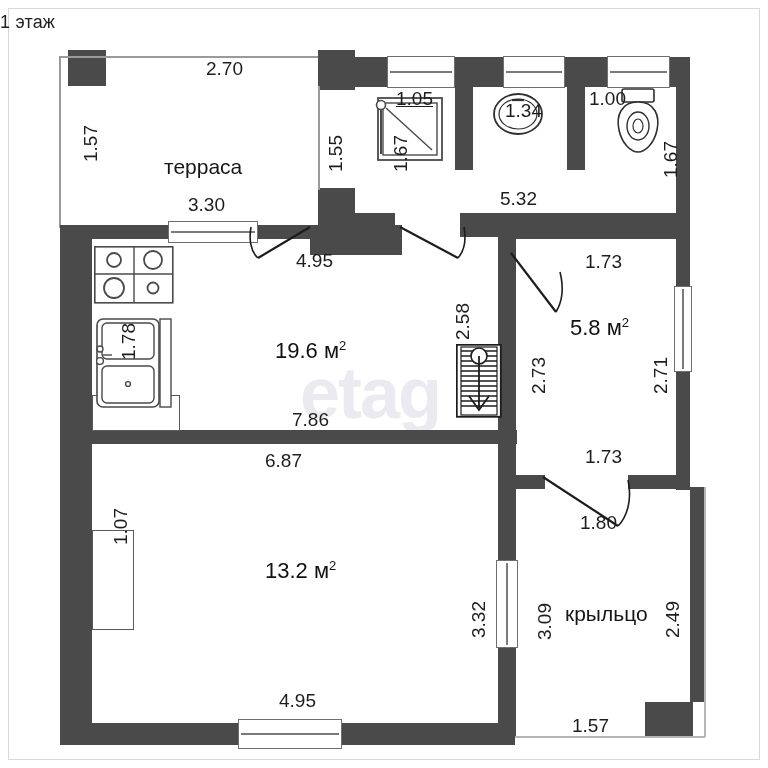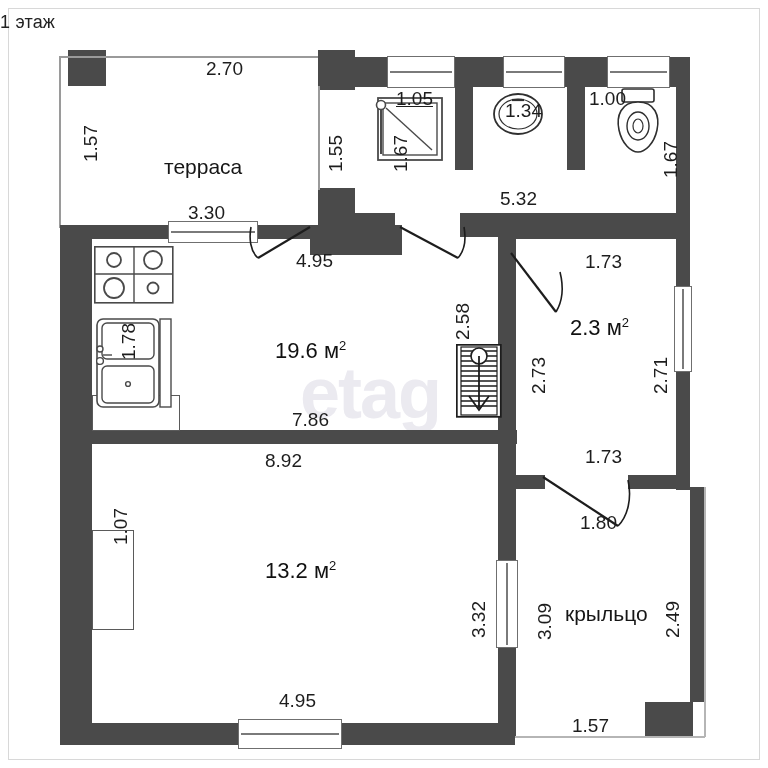--- a/index.html
+++ b/index.html
@@ -235,48 +235,48 @@
 
   <div class="area" style="left:275px;top:338px;">
     <span>19.6</span>
     <span> м<sup>2</sup></span>
   </div>
   <div class="area" style="left:265px;top:558px;">
     <span>13.2</span>
     <span> м<sup>2</sup></span>
   </div>
   <div class="area" style="left:570px;top:315px;">
-    <span>2.3</span>
+    <span>5.8</span>
     <span> м<sup>2</sup></span>
   </div>
 
   <div class="dim" style="left:206px;top:58px;">2.70</div>
   <div class="dim v" style="left:80px;top:162px;">1.57</div>
   <div class="dim v" style="left:325px;top:172px;">1.55</div>
-  <div class="dim" style="left:188px;top:202px;">3.30</div>
+  <div class="dim" style="left:188px;top:194px;">3.30</div>
 
   <div class="dim" style="left:396px;top:88px;text-decoration:underline;">1.05</div>
   <div class="dim v" style="left:390px;top:172px;">1.67</div>
   <div class="dim" style="left:505px;top:100px;">1.34</div>
   <div class="dim" style="left:589px;top:88px;">1.00</div>
   <div class="dim v" style="left:660px;top:178px;">1.67</div>
   <div class="dim" style="left:500px;top:188px;">5.32</div>
 
   <div class="dim" style="left:296px;top:250px;">4.95</div>
   <div class="dim v" style="left:118px;top:360px;">1.78</div>
   <div class="dim" style="left:292px;top:409px;">7.86</div>
 
   <div class="dim v" style="left:452px;top:340px;">2.58</div>
   <div class="dim v" style="left:528px;top:394px;">2.73</div>
 
   <div class="dim" style="left:585px;top:251px;">1.73</div>
   <div class="dim v" style="left:650px;top:394px;">2.71</div>
   <div class="dim" style="left:585px;top:446px;">1.73</div>
 
-  <div class="dim" style="left:265px;top:450px;">8.92</div>
+  <div class="dim" style="left:265px;top:450px;">6.87</div>
   <div class="dim v" style="left:110px;top:545px;">1.07</div>
   <div class="dim v" style="left:468px;top:638px;">3.32</div>
   <div class="dim" style="left:279px;top:690px;">4.95</div>
 
   <div class="dim" style="left:580px;top:512px;">1.80</div>
   <div class="dim v" style="left:534px;top:640px;">3.09</div>
   <div class="dim v" style="left:662px;top:638px;">2.49</div>
   <div class="dim" style="left:572px;top:715px;">1.57</div>
 
 </div>

